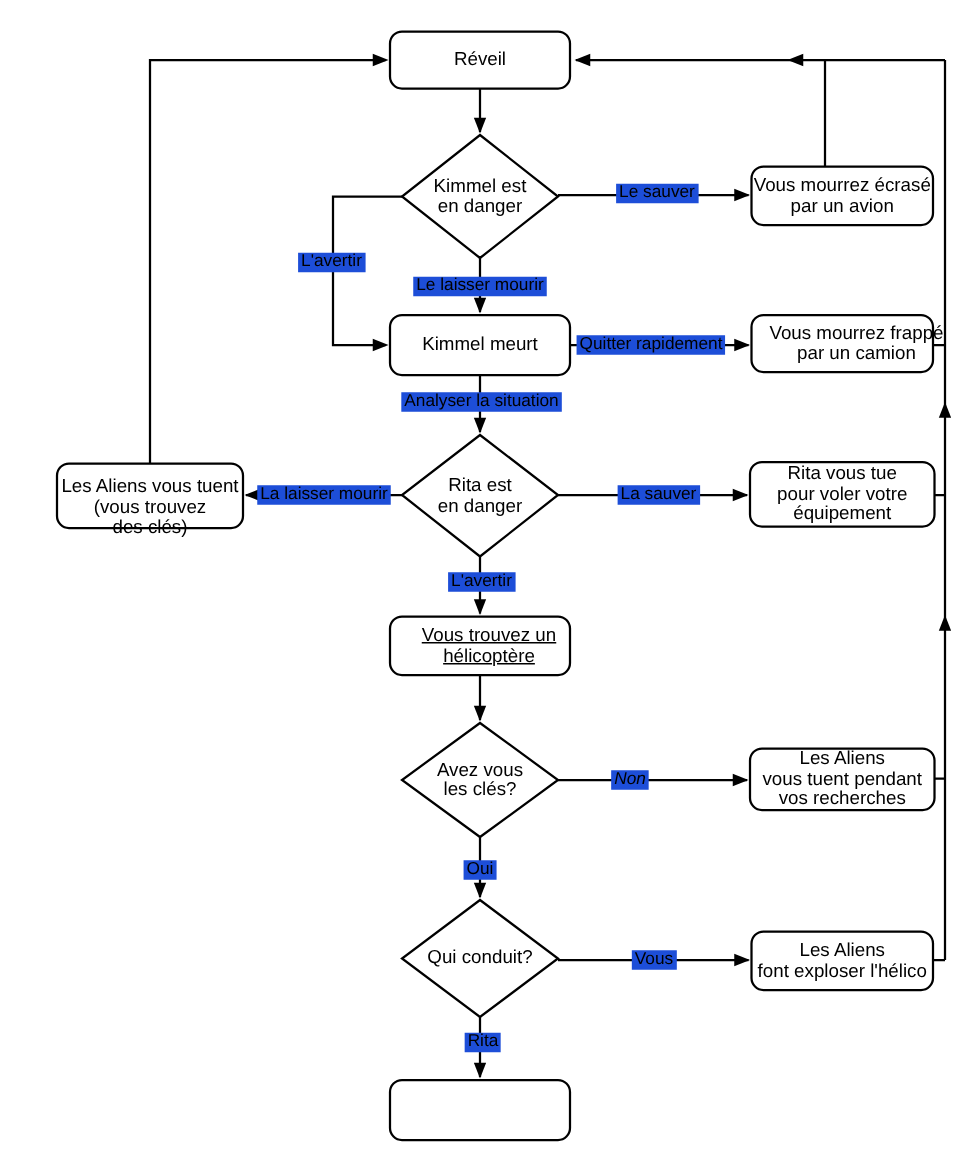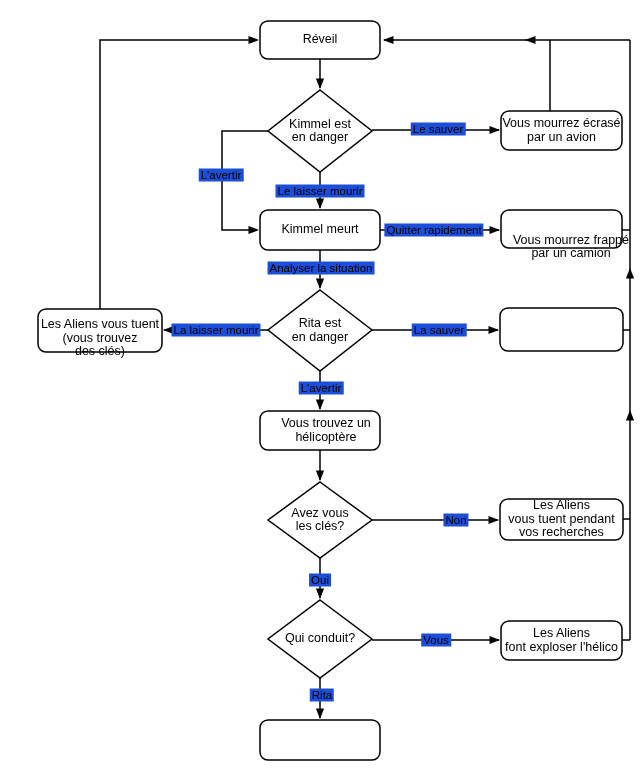--- a/index.html
+++ b/index.html
@@ -102,44 +102,47 @@
     <rect class="shape" x="481" y="621" width="121" height="39" rx="8"></rect>
     <rect class="shape" x="240" y="720" width="120" height="40" rx="8"></rect>
   </svg>
 
   <div class="node-text" style="left:240px;top:21px;width:120px;height:38px;">Réveil</div>
   <div class="node-text" style="left:248px;top:90px;width:104px;height:82px;">Kimmel est
 en danger</div>
   <div class="node-text" style="left:240px;top:210px;width:120px;height:40px;">Kimmel meurt</div>
   <div class="node-text" style="left:481px;top:111px;width:121px;height:39px;">Vous mourrez écrasé
 par un avion</div>
-  <div class="node-text" style="left:481px;top:228px;width:140px;height:38px;">Vous mourrez frappé
+  <div class="node-text" style="left:481px;top:210px;width:140px;height:38px;">Vous mourrez frappé
 par un camion</div>
   <div class="node-text" style="left:248px;top:290px;width:104px;height:81px;">Rita est
 en danger</div>
   <div class="node-text" style="left:18px;top:309px;width:124px;height:59px;">Les Aliens vous tuent
 (vous trouvez
 des clés)</div>
-  <div class="node-text" style="left:240px;top:411px;width:132px;height:39px;">Vous trouvez un
+  <div class="node-text" style="left:480px;top:308px;width:123px;height:43px;">Rita vous tue
+pour voler votre
+équipement</div>
+  <div class="node-text" style="left:240px;top:411px;width:132px;height:39px;text-decoration:underline;">Vous trouvez un
 hélicoptère</div>
   <div class="node-text" style="left:248px;top:482px;width:104px;height:76px;">Avez vous
 les clés?</div>
   <div class="node-text" style="left:480px;top:499px;width:123px;height:41px;">Les Aliens
 vous tuent pendant
 vos recherches</div>
   <div class="node-text" style="left:248px;top:600px;width:104px;height:78px;">Qui conduit?</div>
   <div class="node-text" style="left:481px;top:621px;width:121px;height:39px;">Les Aliens
 font exploser l'hélico</div>
 
   <div class="edge-label" style="left:418px;top:129px;">Le sauver</div>
   <div class="edge-label" style="left:201px;top:175px;">L'avertir</div>
   <div class="edge-label" style="left:300px;top:191px;">Le laisser mourir</div>
   <div class="edge-label" style="left:414px;top:230px;">Quitter rapidement</div>
   <div class="edge-label" style="left:301px;top:268px;">Analyser la situation</div>
   <div class="edge-label" style="left:196px;top:330px;">La laisser mourir</div>
   <div class="edge-label" style="left:419px;top:330px;">La sauver</div>
   <div class="edge-label" style="left:301px;top:388px;">L'avertir</div>
-  <div class="edge-label" style="left:436px;top:520px;">Non</div>
+  <div class="edge-label" style="left:400px;top:520px;font-style:italic;">Non</div>
   <div class="edge-label" style="left:300px;top:580px;text-align:right;">Oui</div>
   <div class="edge-label" style="left:416px;top:640px;">Vous</div>
   <div class="edge-label" style="left:302px;top:695px;">Rita</div>
 
 </div>
 
 </body></html>

